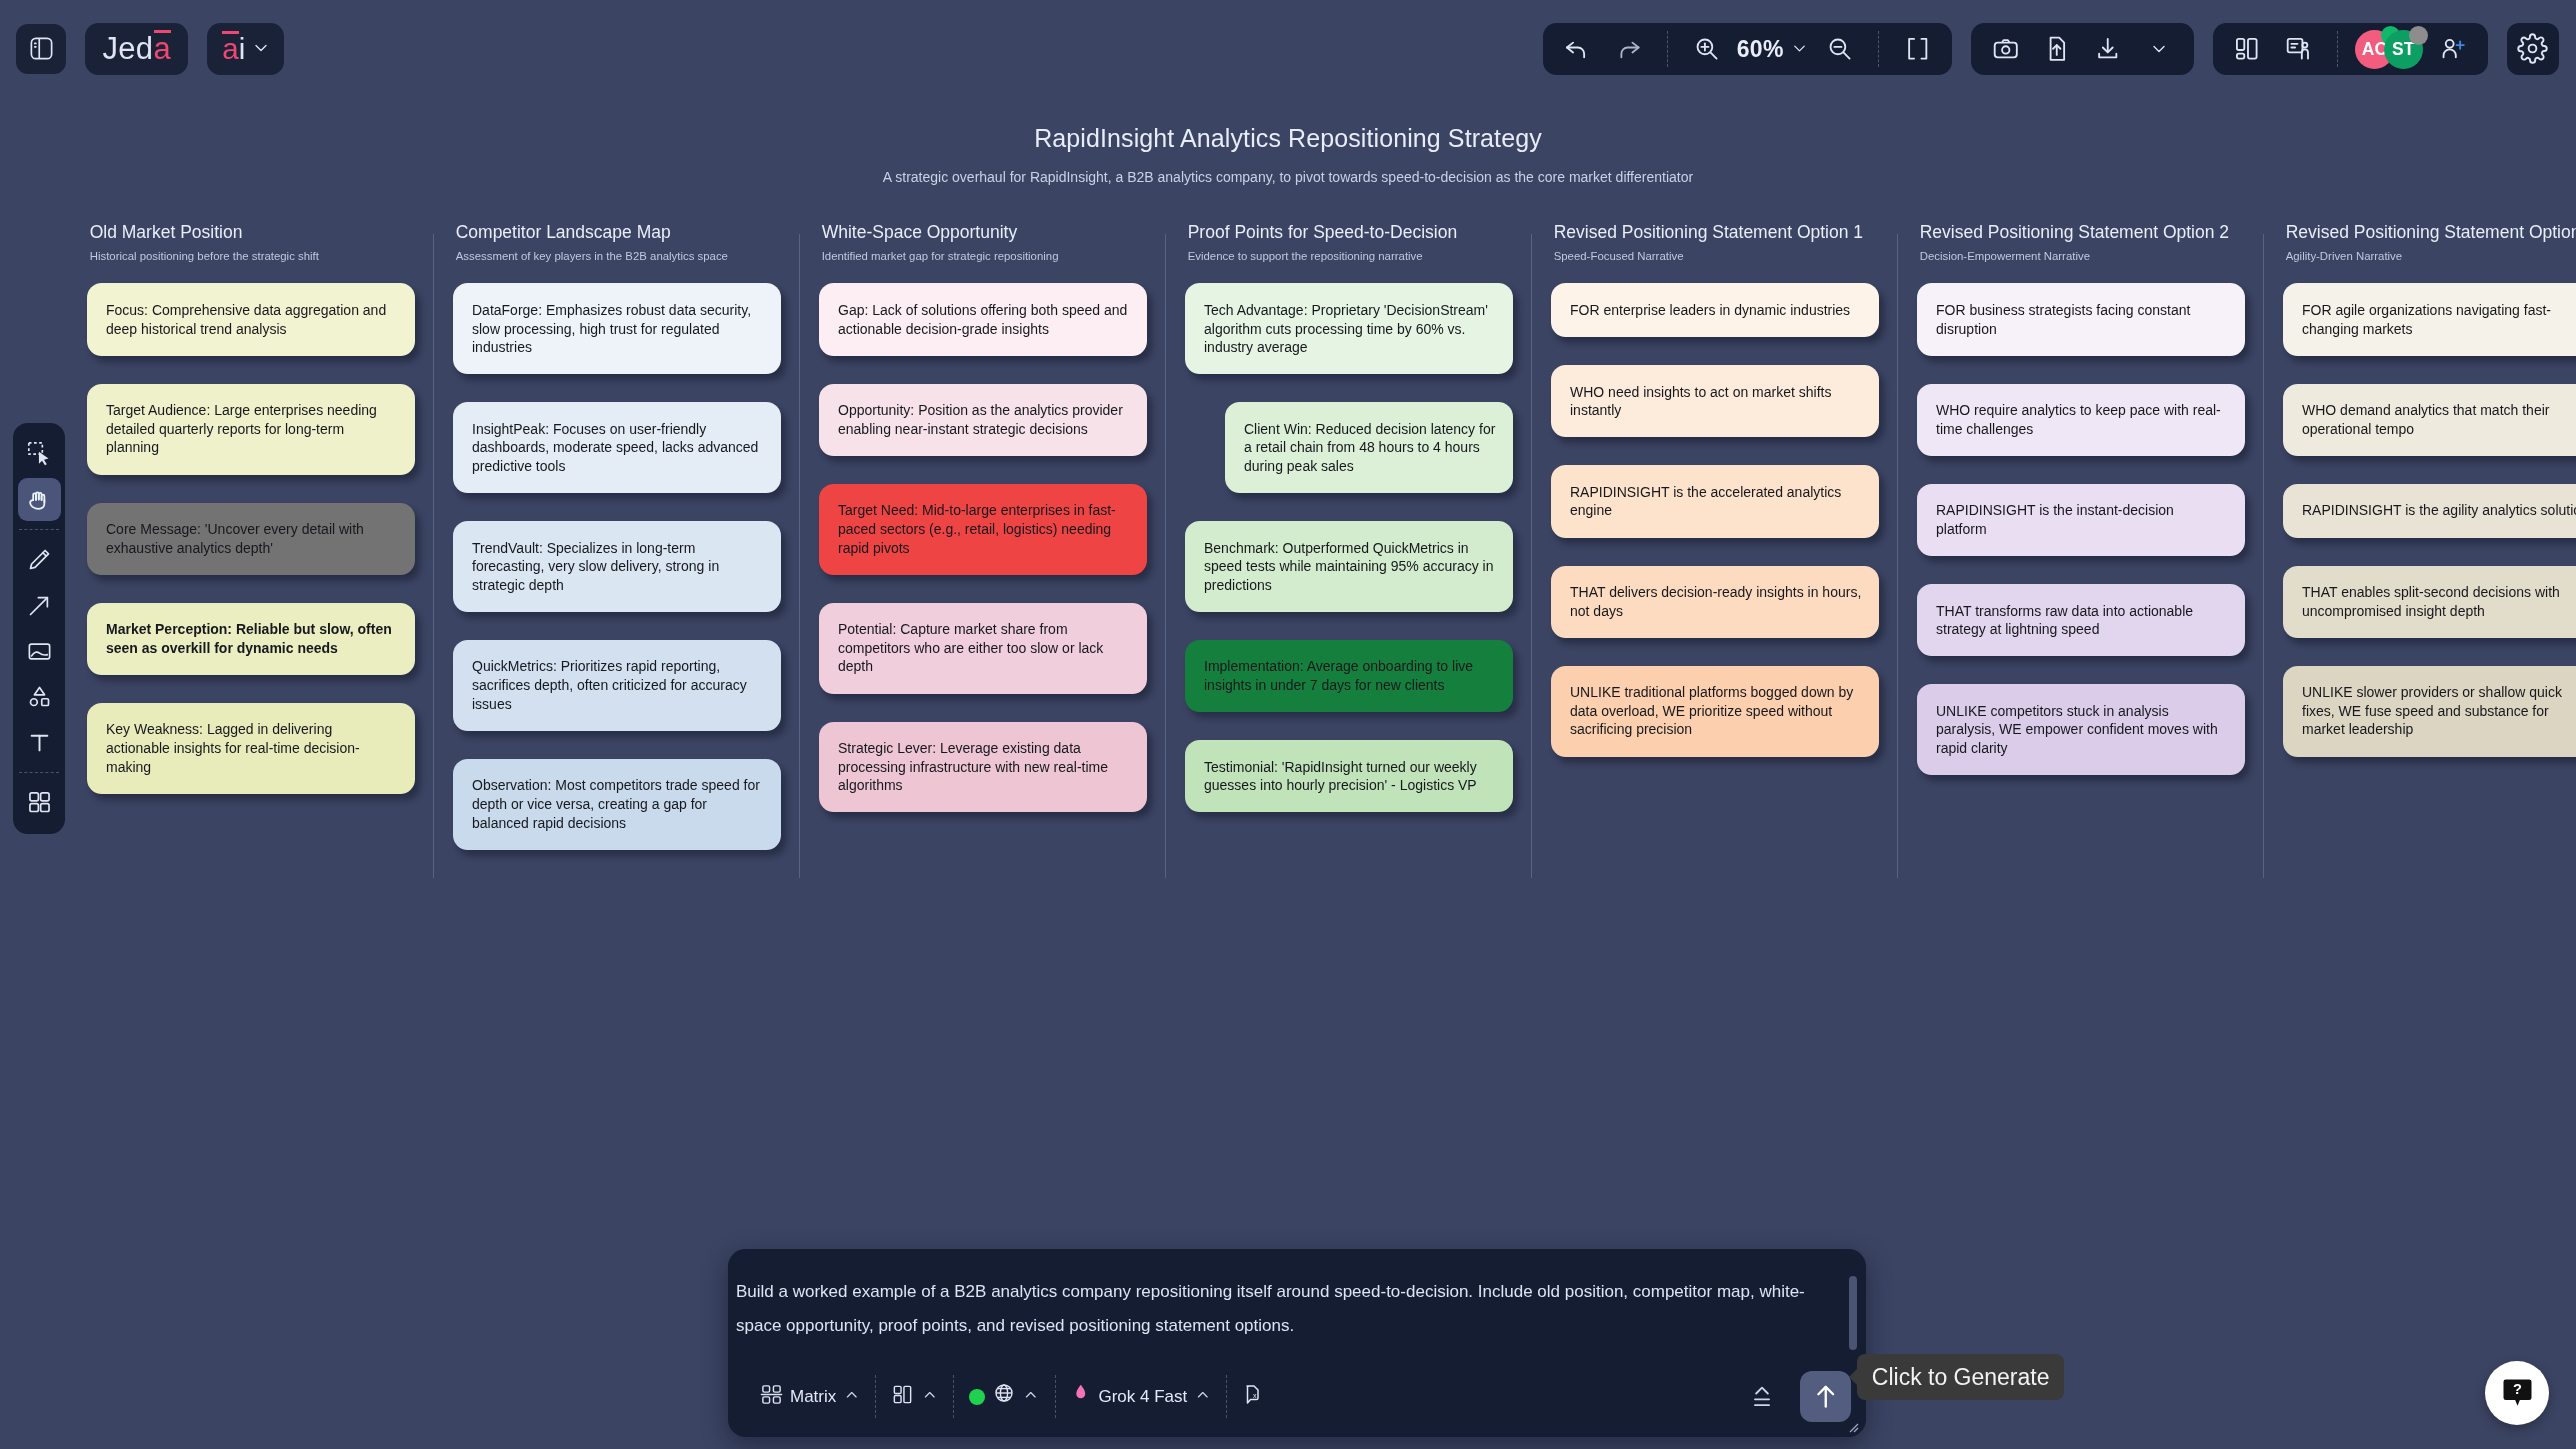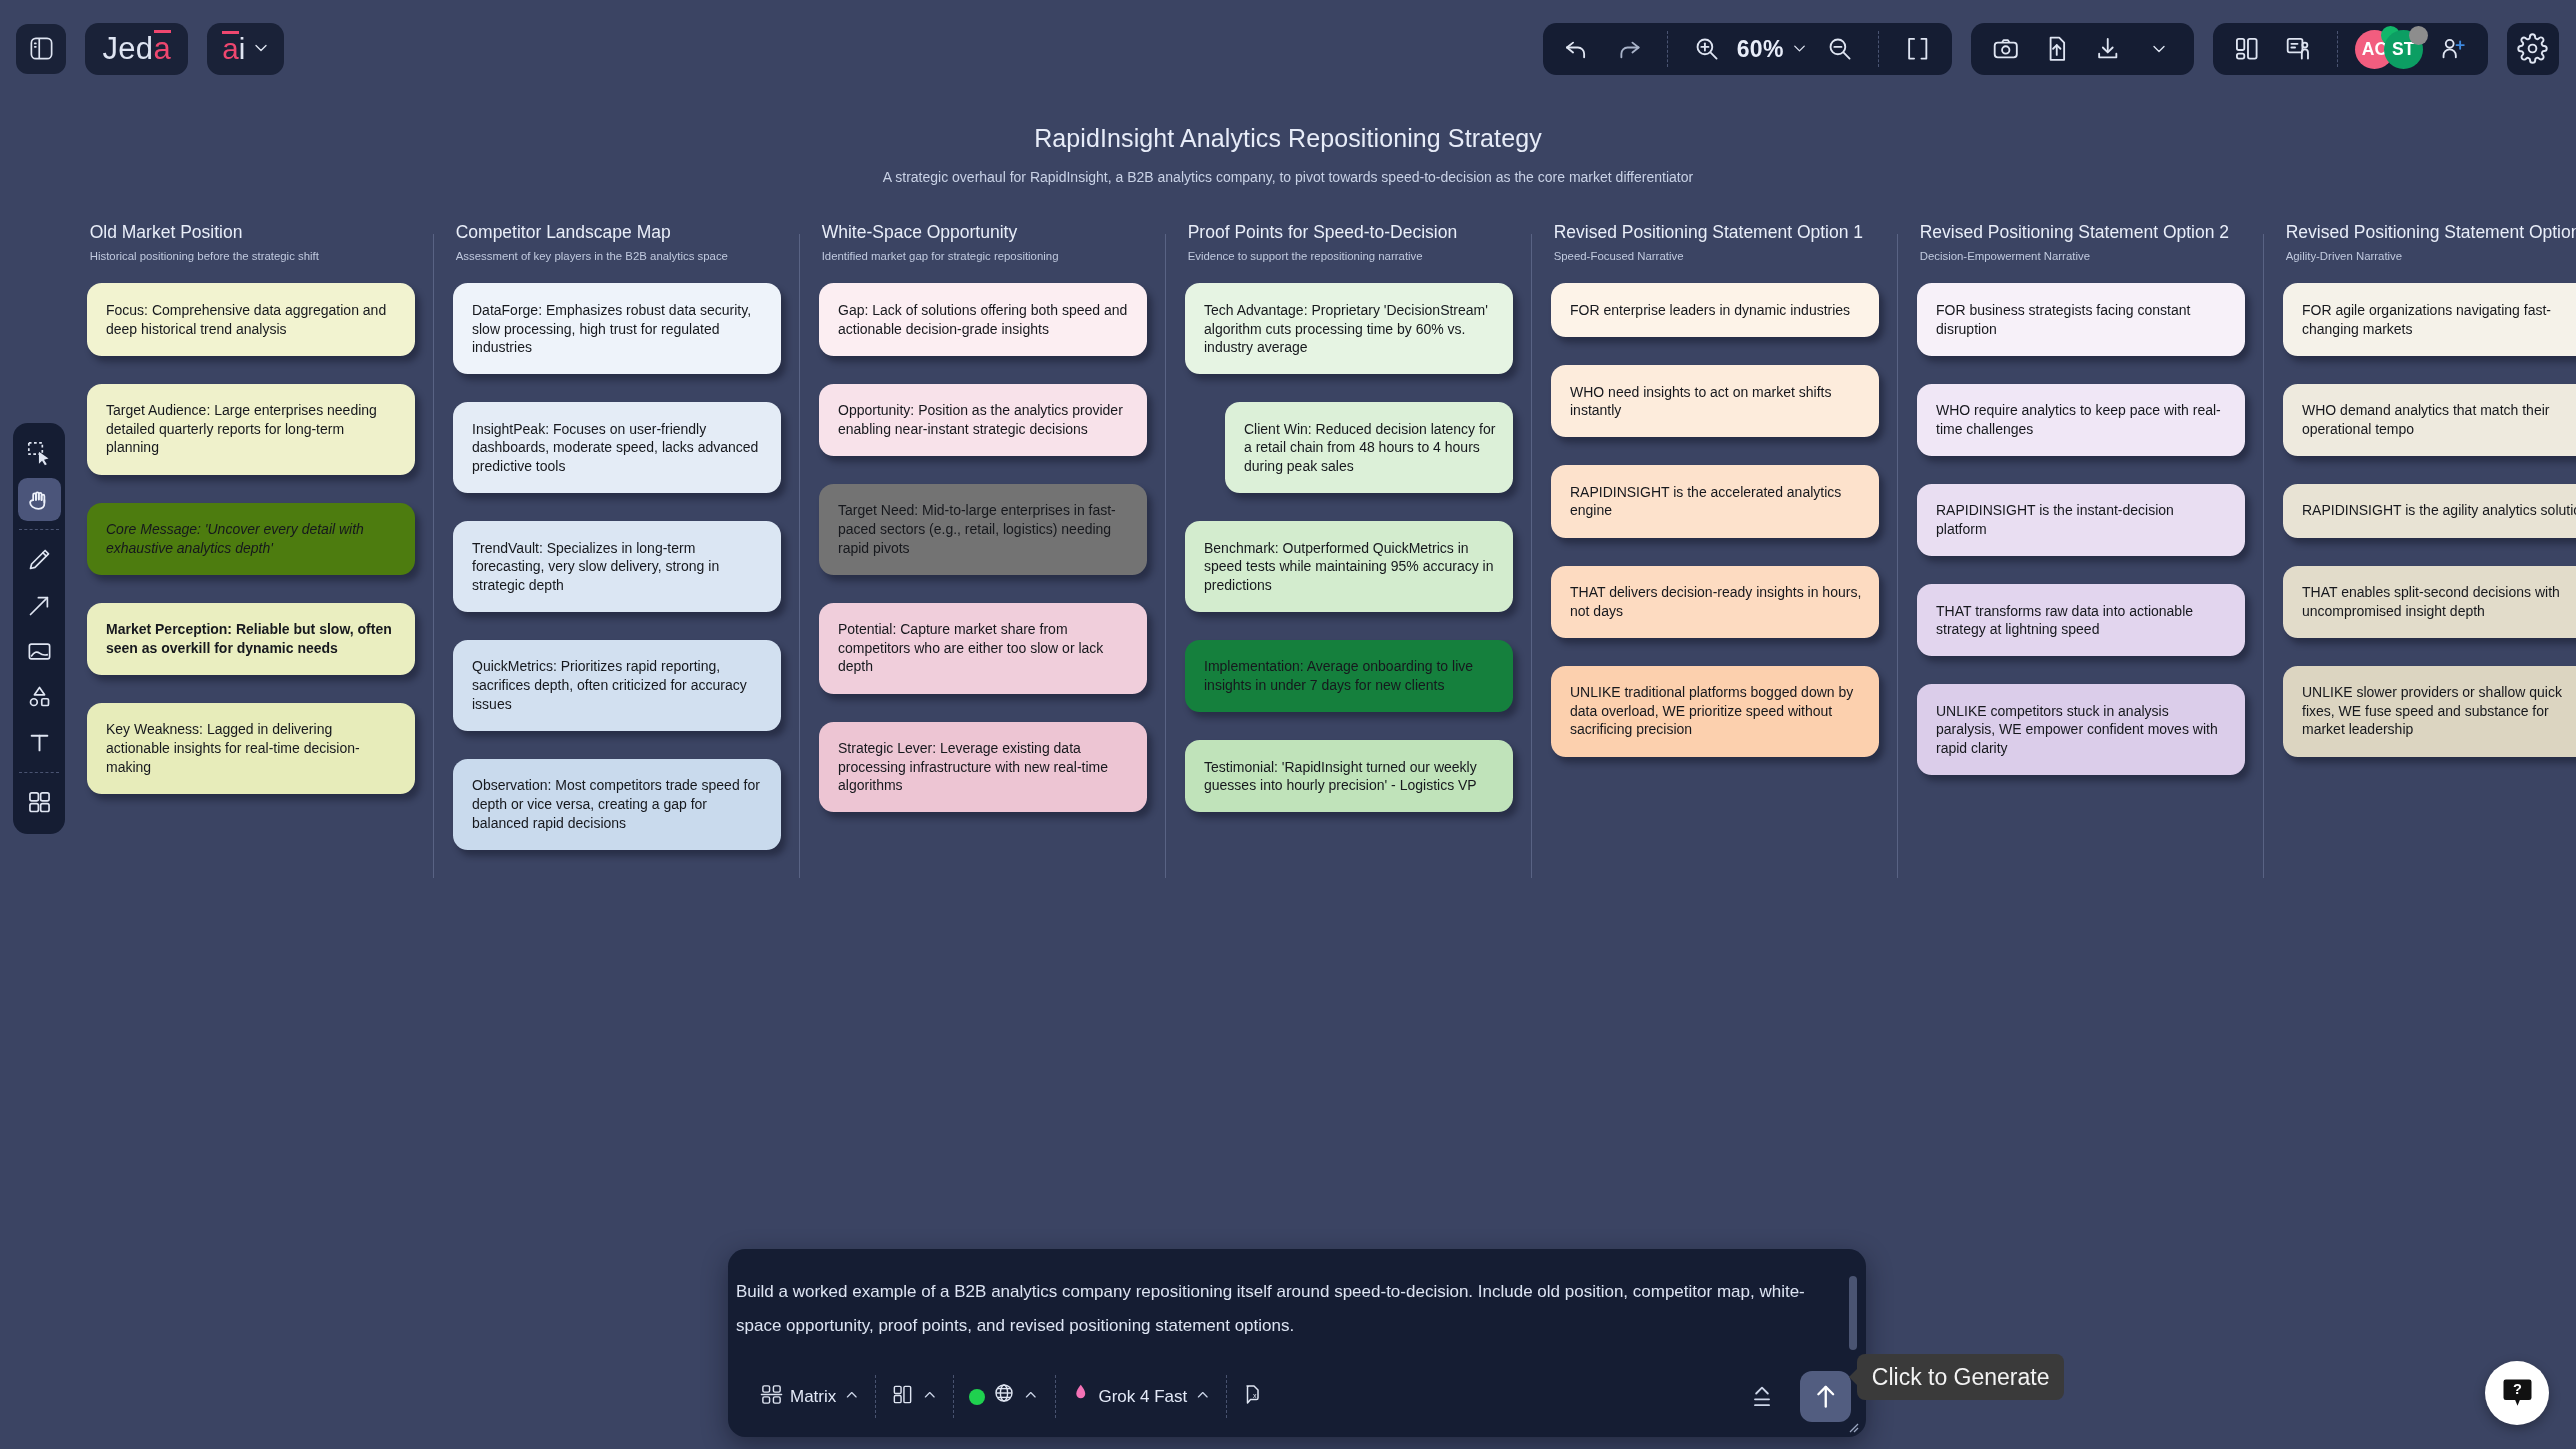--- a/index.html
+++ b/index.html
@@ -403,41 +403,41 @@
 
 <div id="board">
   <div id="doc-title">RapidInsight Analytics Repositioning Strategy</div>
   <div id="doc-sub">A strategic overhaul for RapidInsight, a B2B analytics company, to pivot towards speed-to-decision as the core market differentiator</div>
   <div id="columns">
       <div class="column">
         <div class="col-title">Old Market Position</div>
         <div class="col-sub">Historical positioning before the strategic shift</div>
         <div class="card" style="background: rgb(242, 243, 208);">Focus: Comprehensive data aggregation and deep historical trend analysis</div>
         <div class="card" style="background: rgb(239, 241, 203);">Target Audience: Large enterprises needing detailed quarterly reports for long-term planning</div>
-        <div class="card" style="background: #4d7c0f; font-style: italic;">Core Message: 'Uncover every detail with exhaustive analytics depth'</div>
+        <div class="card" style="background: #737373;">Core Message: 'Uncover every detail with exhaustive analytics depth'</div>
         <div class="card" style="background: rgb(234, 238, 192); font-weight: bold;">Market Perception: Reliable but slow, often seen as overkill for dynamic needs</div>
         <div class="card" style="background: rgb(231, 236, 186);">Key Weakness: Lagged in delivering actionable insights for real-time decision-making</div>
         <div class="col-divider"></div>
       </div>
       <div class="column">
         <div class="col-title">Competitor Landscape Map</div>
         <div class="col-sub">Assessment of key players in the B2B analytics space</div>
         <div class="card" style="background: rgb(238, 243, 250);">DataForge: Emphasizes robust data security, slow processing, high trust for regulated industries</div>
         <div class="card" style="background: rgb(228, 236, 246);">InsightPeak: Focuses on user-friendly dashboards, moderate speed, lacks advanced predictive tools</div>
         <div class="card" style="background: rgb(219, 230, 243);">TrendVault: Specializes in long-term forecasting, very slow delivery, strong in strategic depth</div>
         <div class="card" style="background: rgb(210, 224, 240);">QuickMetrics: Prioritizes rapid reporting, sacrifices depth, often criticized for accuracy issues</div>
         <div class="card" style="background: rgb(201, 218, 237);">Observation: Most competitors trade speed for depth or vice versa, creating a gap for balanced rapid decisions</div>
         <div class="col-divider"></div>
       </div>
       <div class="column">
         <div class="col-title">White-Space Opportunity</div>
         <div class="col-sub">Identified market gap for strategic repositioning</div>
         <div class="card" style="background: rgb(252, 238, 242);">Gap: Lack of solutions offering both speed and actionable decision-grade insights</div>
         <div class="card" style="background: rgb(248, 226, 234);">Opportunity: Position as the analytics provider enabling near-instant strategic decisions</div>
-        <div class="card" style="background: #737373;">Target Need: Mid-to-large enterprises in fast-paced sectors (e.g., retail, logistics) needing rapid pivots</div>
+        <div class="card" style="background: #ef4444;">Target Need: Mid-to-large enterprises in fast-paced sectors (e.g., retail, logistics) needing rapid pivots</div>
         <div class="card" style="background: rgb(240, 206, 219);">Potential: Capture market share from competitors who are either too slow or lack depth</div>
         <div class="card" style="background: rgb(237, 197, 211);">Strategic Lever: Leverage existing data processing infrastructure with new real-time algorithms</div>
         <div class="col-divider"></div>
       </div>
       <div class="column">
         <div class="col-title">Proof Points for Speed-to-Decision</div>
         <div class="col-sub">Evidence to support the repositioning narrative</div>
         <div class="card" style="background: rgb(230, 244, 227);">Tech Advantage: Proprietary 'DecisionStream' algorithm cuts processing time by 60% vs. industry average</div>
         <div class="card" style="background: rgb(220, 240, 216); margin-left: 40px;">Client Win: Reduced decision latency for a retail chain from 48 hours to 4 hours during peak sales</div>
         <div class="card" style="background: rgb(211, 236, 206);">Benchmark: Outperformed QuickMetrics in speed tests while maintaining 95% accuracy in predictions</div>

